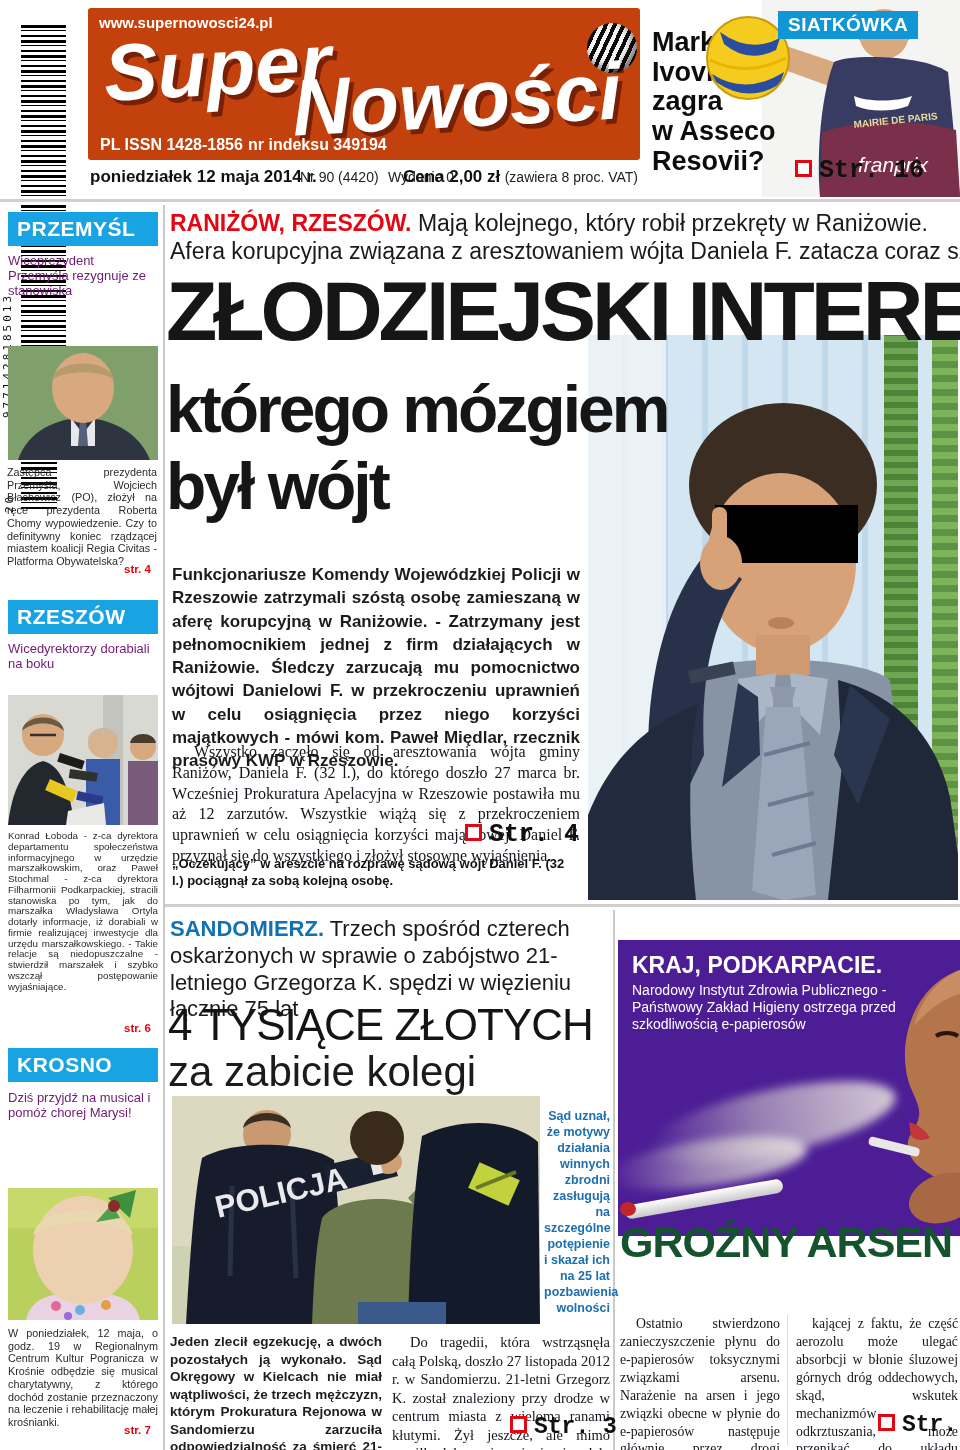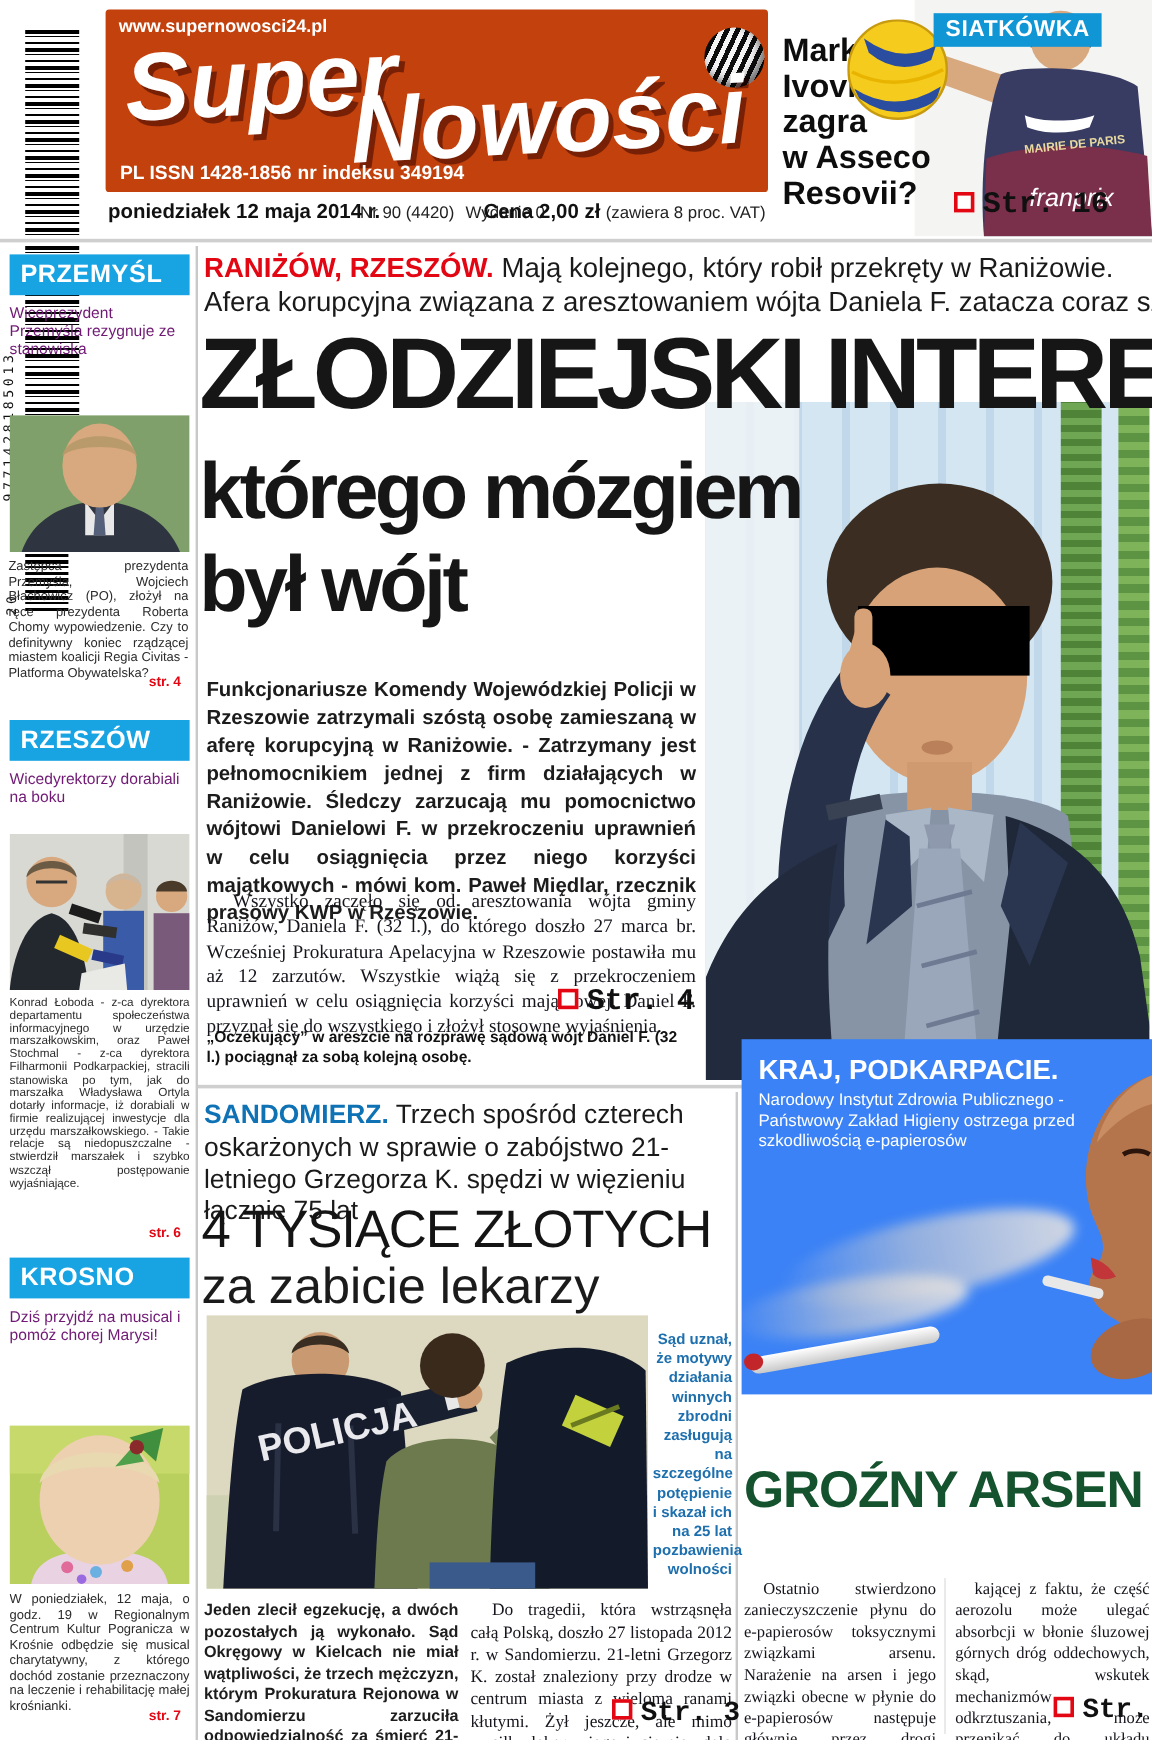--- a/index.html
+++ b/index.html
@@ -230,21 +230,21 @@
   </div>
   <div class="abs caption" style="left:172px;top:856px;width:400px">„Oczekujący” w areszcie na rozprawę sądową wójt Daniel F. (32 l.) pociągnął za sobą kolejną osobę.</div>
 
   <div class="abs hline" style="left:165px;top:904px;width:795px;height:3px"></div>
   <div class="abs vline" style="left:613px;top:910px;width:2px;height:540px"></div>
 
   <div class="abs skick" style="left:170px;top:916px;width:440px">
     <span class="blue">SANDOMIERZ.</span><span> Trzech spośród czterech oskarżonych w sprawie o zabójstwo 21-letniego Grzegorza K. spędzi w więzieniu łącznie 75 lat</span>
   </div>
   <div class="abs sh-b" style="left:168px;top:1000px">4 TYSIĄCE ZŁOTYCH</div>
-  <div class="abs sh-l" style="left:168px;top:1048px">za zabicie lekarzy</div>
+  <div class="abs sh-l" style="left:168px;top:1048px">za zabicie kolegi</div>
 
   <svg class="abs" style="left:172px;top:1096px" width="368" height="228" viewBox="0 0 368 228">
     <rect width="368" height="228" fill="#ddd8c0"></rect>
     <rect y="150" width="368" height="78" fill="#cfd2b2"></rect>
     <circle cx="95" cy="38" r="24" fill="#c99a72"></circle>
     <path d="M71,32 C74,12 116,12 119,32 C108,22 82,22 71,32 Z" fill="#3a2e22"></path>
     <path d="M30,62 C60,44 132,44 162,64 L176,228 L14,228 C18,160 22,100 30,62 Z" fill="#161c2c"></path>
     <path d="M150,70 L218,54 L226,80 L160,97 Z" fill="#19202f"></path>
     <ellipse cx="216" cy="66" rx="14" ry="12" fill="#cf9e74"></ellipse>
     <rect x="196" y="58" width="10" height="22" fill="#e8e8e8" transform="rotate(-14 196 58)"></rect>
@@ -260,21 +260,21 @@
     <text x="46" y="122" font-size="31" font-weight="bold" fill="#e9e9ee" transform="rotate(-13 46 122)">POLICJA</text>
   </svg>
   <div class="abs photocap" style="left:544px;top:1108px;width:66px">Sąd uznał, że motywy działania winnych zbrodni zasługują na szczególne potępienie i skazał ich na 25 lat pozbawienia wolności</div>
 
   <div class="abs colbold" style="left:170px;top:1333px;width:212px">Jeden zlecił egzekucję, a dwóch pozostałych ją wykonało. Sąd Okręgowy w Kielcach nie miał wątpliwości, że trzech mężczyzn, którym Prokuratura Rejonowa w Sandomierzu zarzuciła odpowiedzialność za śmierć 21-letniego Grzegorza K., jest winnych zarzucanych im czynów.</div>
   <div class="abs colserif" style="left:392px;top:1333px;width:218px">Do tragedii, która wstrząsnęła całą Polską, doszło 27 listopada 2012 r. w Sandomierzu. 21-letni Grzegorz K. został znaleziony przy drodze w centrum miasta z wieloma ranami kłutymi. Żył jeszcze, ale mimo wysiłku lekarzy jego życia nie udało się uratować.</div>
   <div class="abs pref" style="left:510px;top:1414px;font-size:23px">
     <span class="sq"></span><span>Str. 3</span>
   </div>
 
-  <div class="abs" style="left:618px;top:866px;width:342px;height:296px;background:#3b82f6;overflow:hidden">
+  <div class="abs" style="left:618px;top:940px;width:342px;height:296px;background:#4c1d95;overflow:hidden">
     <svg class="abs" style="left:0;top:0" width="342" height="296" viewBox="0 0 342 296">
       <path d="M342,30 C300,44 282,92 288,130 C291,152 303,162 301,176 C299,190 288,194 290,208 C293,226 310,232 318,238 C330,246 338,254 342,262 Z" fill="#b5754c"></path>
       <path d="M342,30 C318,40 302,62 296,86 C310,70 326,58 342,54 Z" fill="#c98d63"></path>
       <path d="M318,96 C324,92 334,92 340,96" stroke="#2a140c" stroke-width="4" fill="none"></path>
       <path d="M291,182 Q305,186 312,198 Q300,203 293,196 Z" fill="#c2363a"></path>
       <ellipse cx="326" cy="258" rx="36" ry="24" fill="#a86844" transform="rotate(-18 326 258)"></ellipse>
       <rect x="252" y="196" width="52" height="9" rx="4" fill="#e8e8e8" transform="rotate(14 252 196)"></rect>
     </svg>
     <div class="smoke abs" style="left:30px;top:150px;width:250px;height:64px;transform:rotate(-12deg)"></div>
     <div class="smoke abs" style="left:-10px;top:200px;width:200px;height:46px;transform:rotate(-8deg)"></div>

